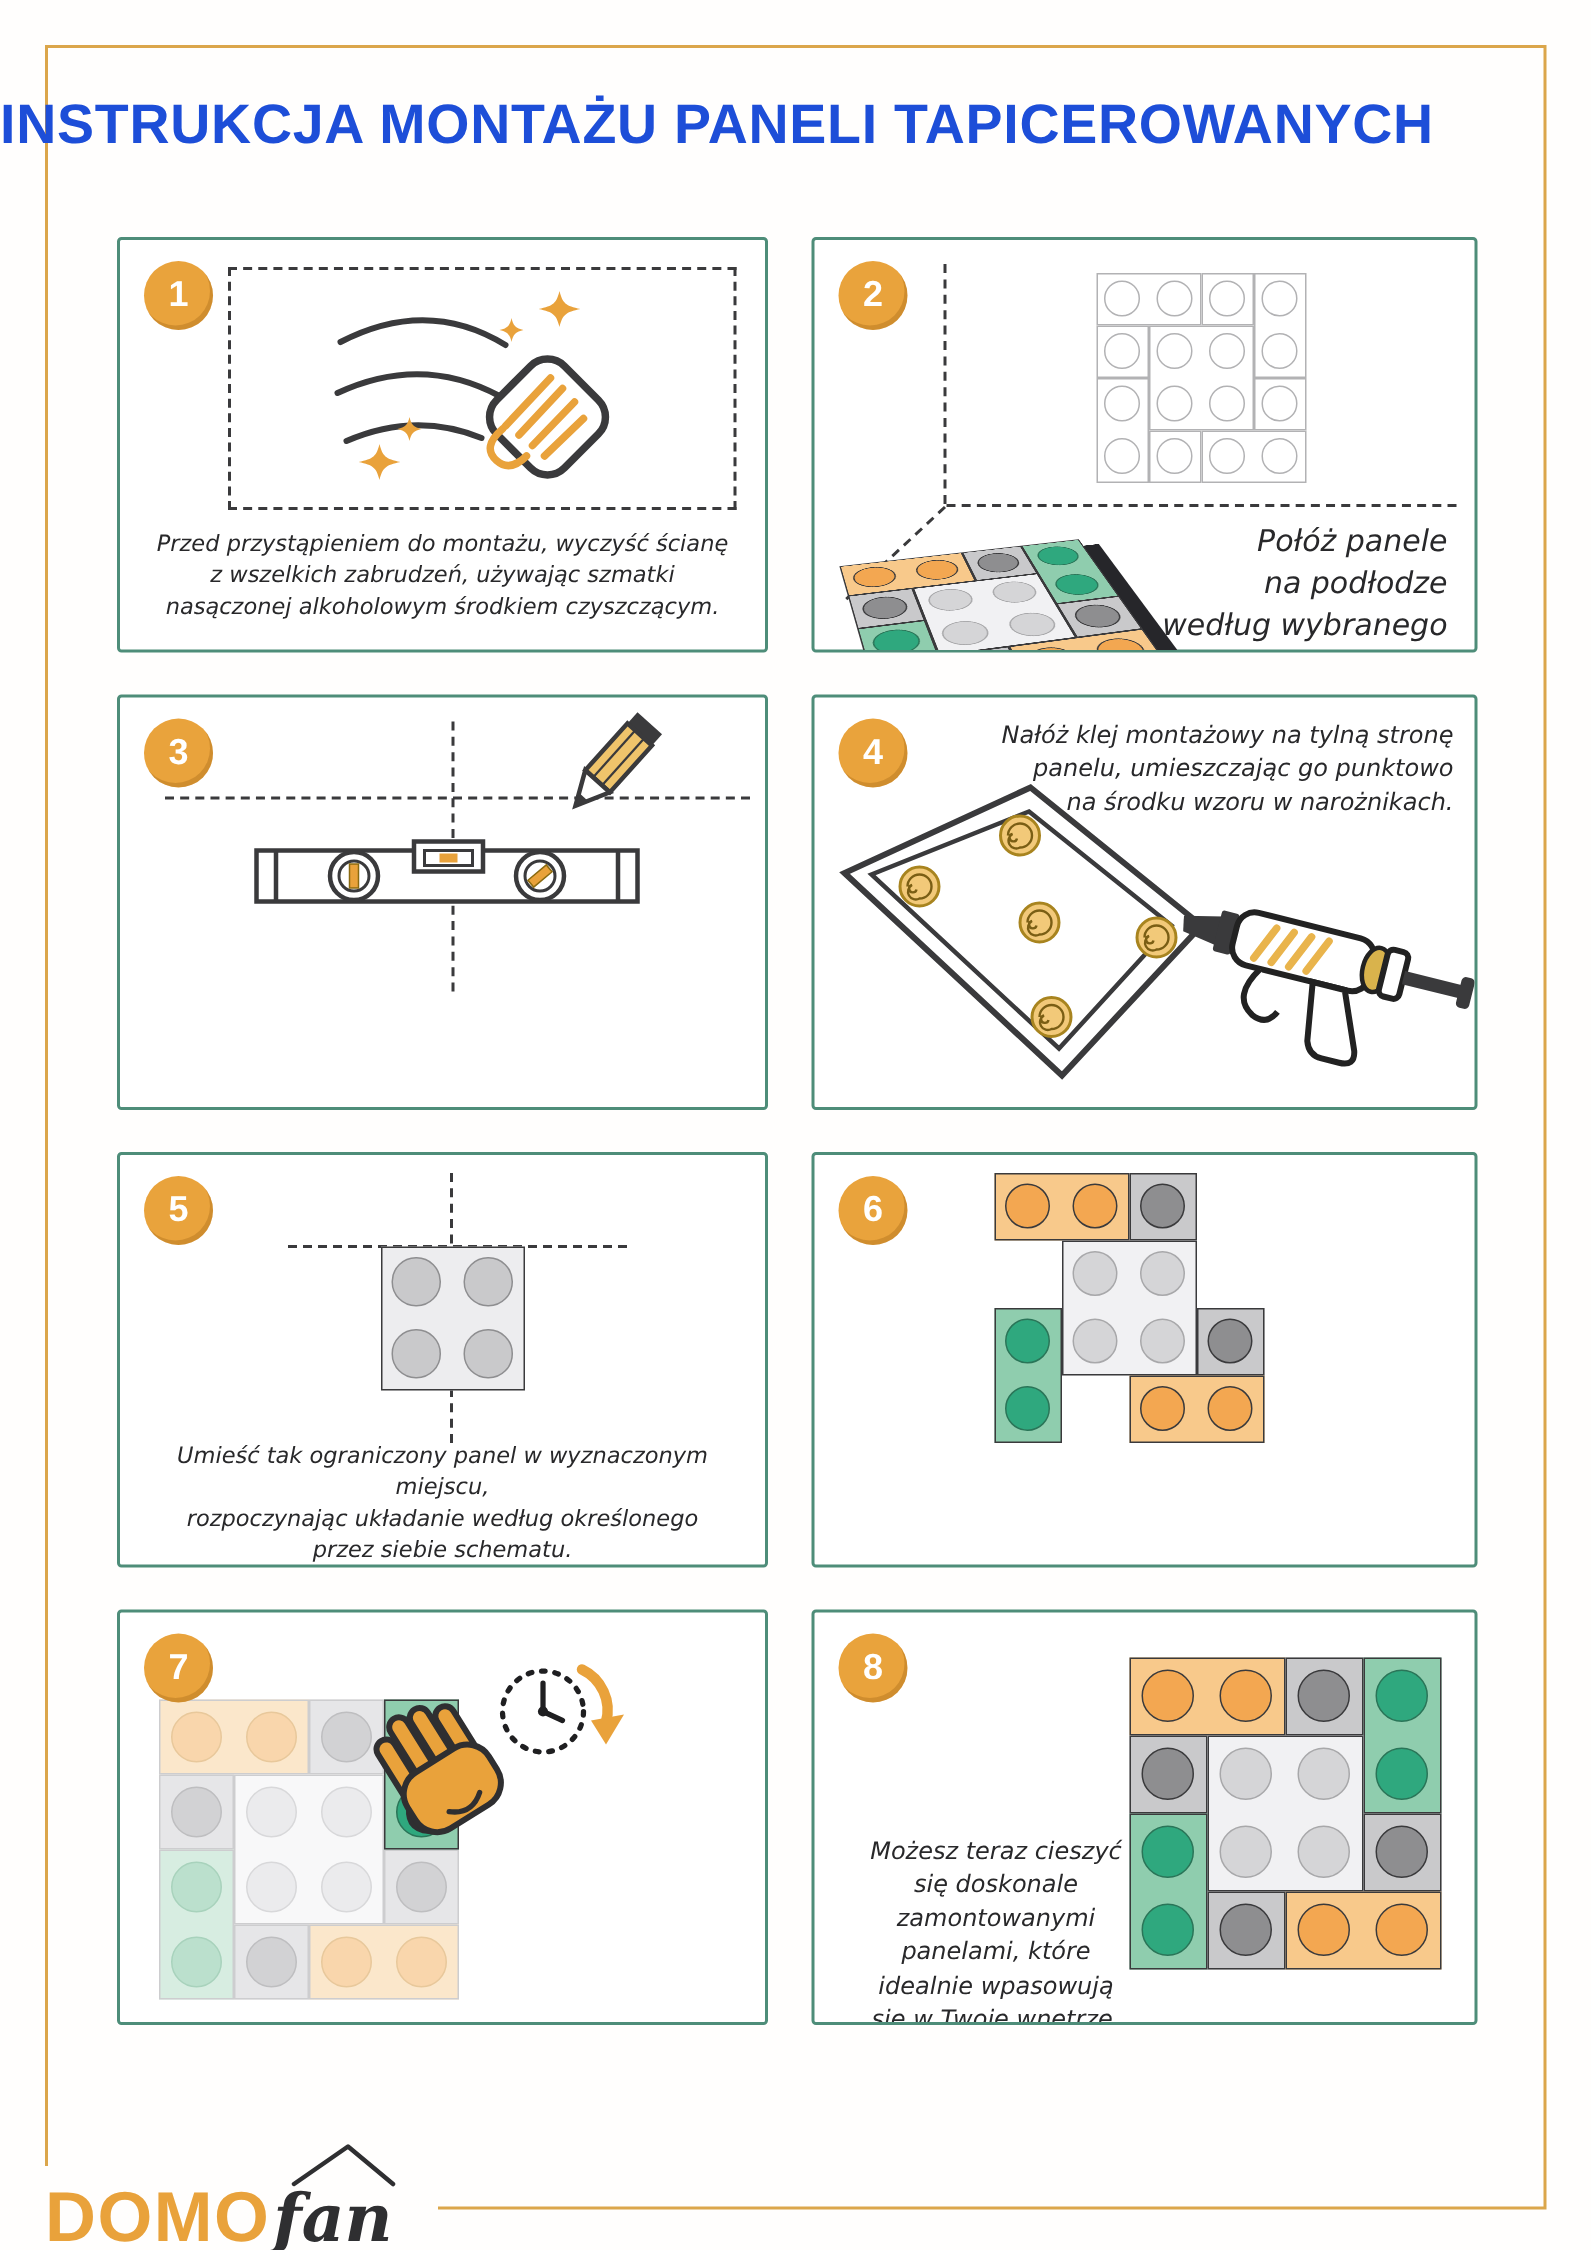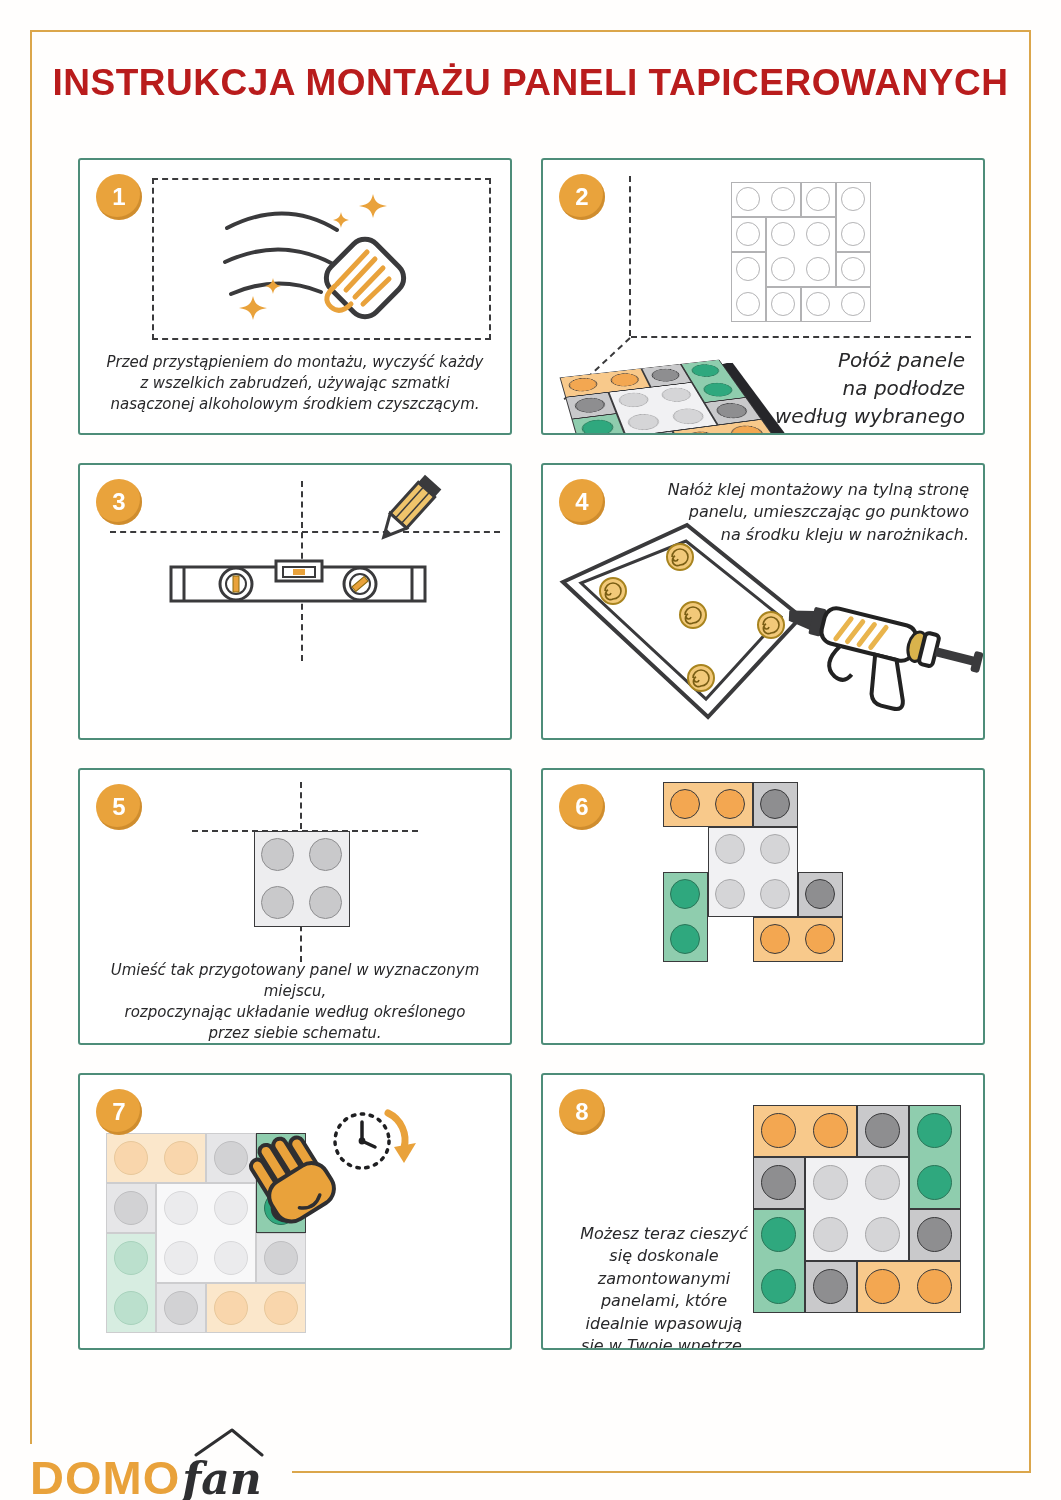--- a/index.html
+++ b/index.html
@@ -1,18 +1,18 @@
 <!DOCTYPE html>
 <html><head>
 <meta charset="utf-8">
 <style>
   html,body{margin:0;padding:0;background:#ffffff;}
   .page{position:relative;width:1061px;height:1500px;background:#fffefd;font-family:"Liberation Sans",sans-serif;overflow:hidden;}
   .frame{position:absolute;left:30px;top:30px;width:997px;height:1439px;border:2px solid #DBA64B;}
-  .title{position:absolute;left:0;right:0;top:62px;text-align:center;font-size:37px;font-weight:bold;letter-spacing:.5px;color:#b91c1c;}
+  .title{position:absolute;left:0;right:0;top:62px;text-align:left;font-size:37px;font-weight:bold;letter-spacing:.5px;color:#1d4ed8;}
   .steps{position:absolute;left:78px;top:158px;display:grid;grid-template-columns:434px 444px;grid-auto-rows:277px;column-gap:29px;row-gap:28px;}
   .box{position:relative;background:#fff;border:2px solid #4E8D79;border-radius:3px;box-sizing:border-box;overflow:hidden;}
   .badge{position:absolute;left:16px;top:14px;width:46px;height:46px;border-radius:50%;background:#E9A33C;box-shadow:inset -2px -3px 0 rgba(160,100,20,.35);color:#fff;font-size:24px;font-weight:bold;display:flex;align-items:center;justify-content:center;z-index:5;}
   .caption{position:absolute;font-family:"DejaVu Sans",sans-serif;font-style:italic;font-weight:500;font-size:15px;line-height:1.4;color:#28282A;white-space:pre-line;}
   .cap-center{left:8px;right:8px;text-align:center;}
   .cap-right{text-align:right;}
   .cap-left{text-align:center;}
   .dash-h{position:absolute;height:0;border-top:2.5px dashed #3A3A3C;}
   .dash-v{position:absolute;width:0;border-left:2.5px dashed #3A3A3C;}
   .dash-rect{position:absolute;border:2px dashed #3A3A3C;}
@@ -54,21 +54,21 @@
           <path d="M140 107 L168 78"></path>
           <path d="M148 114 L174 89"></path>
         </g>
         <g fill="#E9A23B">
           <path d="M158 4 C160 12 162 14 172 16 C162 18 160 20 158 28 C156 20 154 18 144 16 C154 14 156 12 158 4 Z"></path>
           <path d="M126 22 C127 27 129 29 134 30 C129 31 127 33 126 38 C125 33 123 31 118 30 C123 29 125 27 126 22 Z"></path>
           <path d="M58 88 C59 93 61 95 66 96 C61 97 59 99 58 104 C57 99 55 97 50 96 C55 95 57 93 58 88 Z"></path>
           <path d="M38 106 C40 114 42 116 52 118 C42 120 40 122 38 130 C36 122 34 120 24 118 C34 116 36 114 38 106 Z"></path>
         </g>
       </svg>
-      <div class="caption cap-center" style="top:192px;">Przed przystąpieniem do montażu, wyczyść każdy
+      <div class="caption cap-center" style="top:192px;">Przed przystąpieniem do montażu, wyczyść ścianę
 z wszelkich zabrudzeń, używając szmatki
 nasączonej alkoholowym środkiem czyszczącym.</div>
     </div>
 
     <div class="box">
       <div class="badge">2</div>
       <div class="dash-v" style="left:86px;top:16px;height:160px;"></div>
       <div class="dash-h" style="left:88px;top:176px;width:340px;"></div>
       <div class="dash-h" style="left:87px;top:177px;width:90px;transform:rotate(137deg);transform-origin:left center;"></div>
       <div class="panel-grid" style="left:188px;top:22px;width:140px;height:140px;">
@@ -175,21 +175,21 @@
         <rect x="108" y="8" width="46" height="20" fill="#fff" stroke="#3A3A3C" stroke-width="3"></rect>
         <rect x="115" y="14" width="32" height="10" fill="#fff" stroke="#3A3A3C" stroke-width="2"></rect>
         <rect x="125" y="16" width="12" height="6" fill="#E9A23B"></rect>
       </svg>
     </div>
 
     <div class="box">
       <div class="badge">4</div>
       <div class="caption cap-right" style="right:14px;top:14px;width:340px;font-size:16px;">Nałóż klej montażowy na tylną stronę
 panelu, umieszczając go punktowo
-na środku kleju w narożnikach.</div>
+na środku wzoru w narożnikach.</div>
       <svg style="position:absolute;left:0;top:0;" width="300" height="273" viewBox="0 0 300 273">
         <defs>
           <g id="glue">
             <circle r="13" fill="#F2C979" stroke="#A8841F" stroke-width="2"></circle>
             <path d="M0 0 m-8 0 a8 8 0 1 1 8 8 a5 5 0 1 1 -5 -9 a2.5 2.5 0 1 0 3 3" fill="none" stroke="#7A5E14" stroke-width="1.6"></path>
           </g>
         </defs>
         <polygon points="144,60 258,152 165,252 20,117" fill="#fff" stroke="#3A3A3C" stroke-width="4"></polygon>
         <polygon points="143,76 238,152 163,234 38,118" fill="#fff" stroke="#3A3A3C" stroke-width="3"></polygon>
         <use href="#glue" x="137" y="92"></use>
@@ -222,21 +222,21 @@
       <div class="dash-v" style="left:220px;top:12px;height:180px;"></div>
       <div class="dash-h" style="left:112px;top:60px;width:226px;"></div>
       <div class="panel-grid" style="left:174px;top:61px;width:96px;height:96px;">
           <div class="panel" style="left: 0px; top: 0px; width: 96px; height: 96px; background: rgb(237, 237, 239); border: 1.5px solid rgb(58, 58, 60);">
             <div class="pcircle" style="left: 6.18px; top: 6.18px; width: 32.64px; height: 32.64px; background: rgb(201, 201, 203); border: 1.5px solid rgb(142, 142, 144);"></div>
             <div class="pcircle" style="left: 6.18px; top: 54.18px; width: 32.64px; height: 32.64px; background: rgb(201, 201, 203); border: 1.5px solid rgb(142, 142, 144);"></div>
             <div class="pcircle" style="left: 54.18px; top: 6.18px; width: 32.64px; height: 32.64px; background: rgb(201, 201, 203); border: 1.5px solid rgb(142, 142, 144);"></div>
             <div class="pcircle" style="left: 54.18px; top: 54.18px; width: 32.64px; height: 32.64px; background: rgb(201, 201, 203); border: 1.5px solid rgb(142, 142, 144);"></div>
           </div>
         </div>
-      <div class="caption cap-center" style="top:190px;">Umieść tak przygotowany panel w wyznaczonym miejscu,
+      <div class="caption cap-center" style="top:190px;">Umieść tak ograniczony panel w wyznaczonym miejscu,
 rozpoczynając układanie według określonego
 przez siebie schematu.</div>
     </div>
 
     <div class="box">
       <div class="badge">6</div>
       <div class="panel-grid" style="left:120px;top:12px;width:180px;height:180px;">
           <div class="panel" style="left: 0px; top: 0px; width: 90px; height: 45px; background: rgb(248, 201, 139); border: 1.5px solid rgb(58, 58, 60);">
             <div class="pcircle" style="left: 5.7px; top: 5.7px; width: 30.6px; height: 30.6px; background: rgb(243, 167, 81); border: 1.5px solid rgb(58, 58, 60);"></div>
             <div class="pcircle" style="left: 50.7px; top: 5.7px; width: 30.6px; height: 30.6px; background: rgb(243, 167, 81); border: 1.5px solid rgb(58, 58, 60);"></div>

